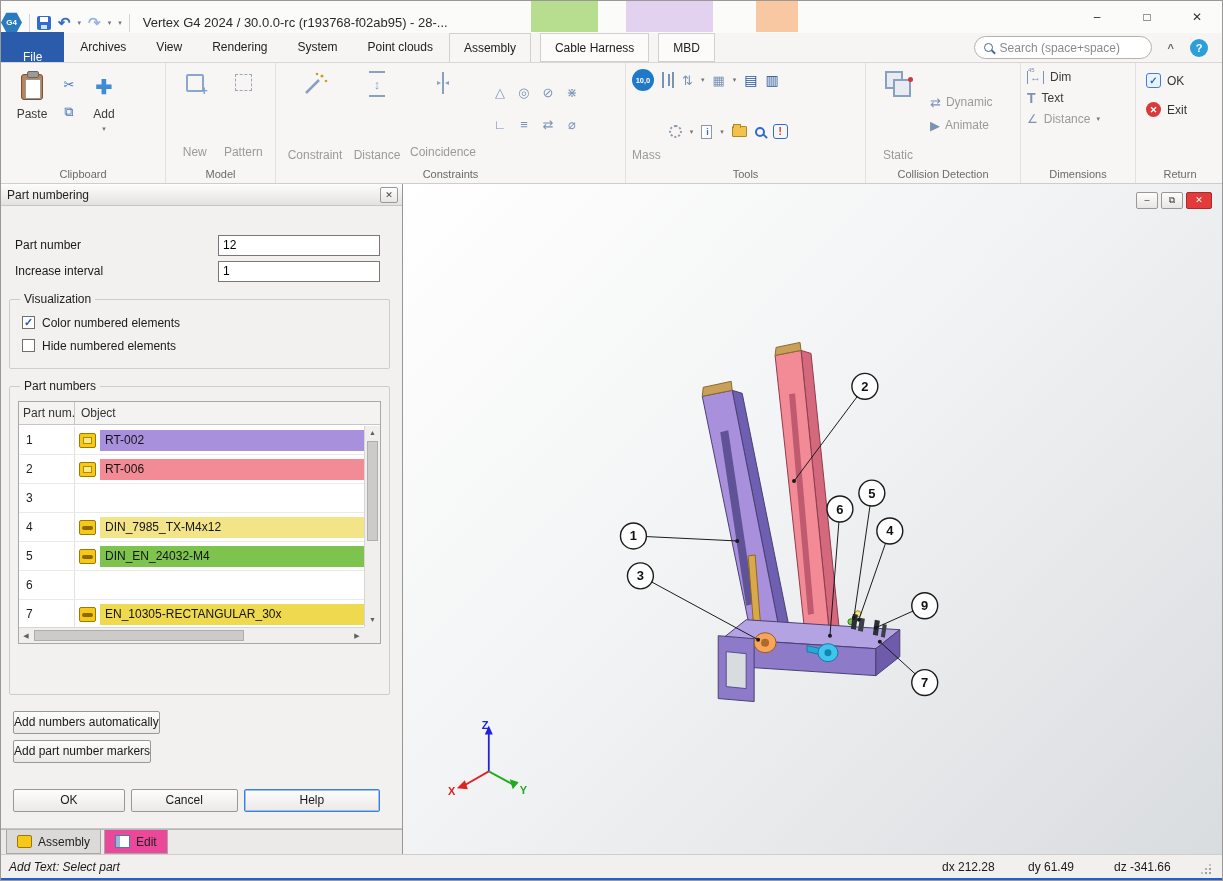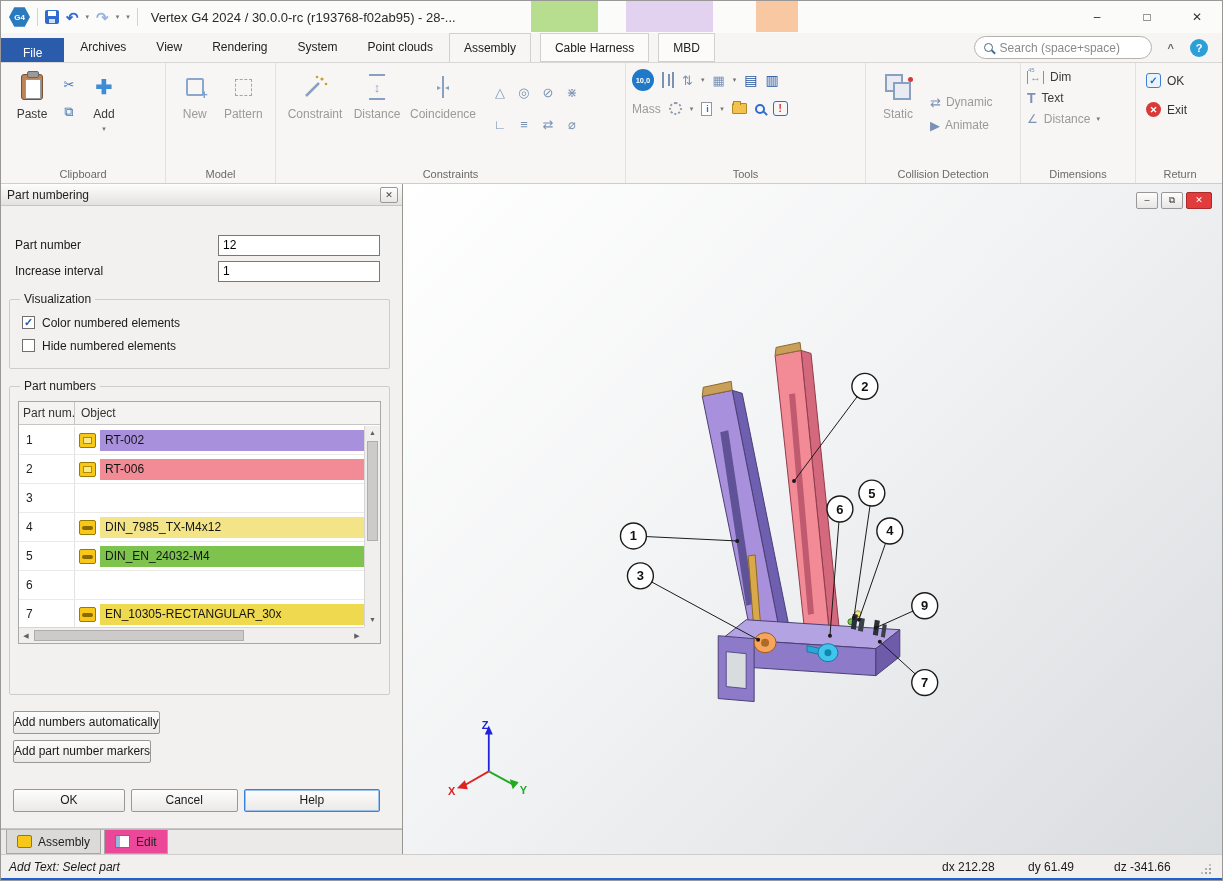--- a/index.html
+++ b/index.html
@@ -1,59 +1,59 @@
 <!DOCTYPE html>
 <html><head>
 <meta charset="utf-8">
 <style>
   * { box-sizing: border-box; margin: 0; padding: 0; }
   html,body { width:1223px; height:881px; }
   body { font-family:"Liberation Sans", sans-serif; font-size:12px; color:#222; background:#fff; }
   .app { width:1223px; height:881px; border:1px solid #9a9896; display:flex; flex-direction:column; overflow:hidden; background:#fff; }
 
   
-  .titlebar { height:32px; background:#fbfbfa; position:relative; display:flex; align-items:center; padding-left:8px; flex:none; }
+  .titlebar { height:32px; background:#fbfbfa; position:relative; display:flex; align-items:flex-end; flex:none; }
   .qat { display:flex; align-items:center; gap:7px; }
   .logo { width:21px; height:21px; background:#2a7ac0; clip-path:polygon(25% 4%,75% 4%,100% 50%,75% 96%,25% 96%,0 50%); color:#fff; font-size:8px; font-weight:bold; display:flex; align-items:center; justify-content:center; }
   .tsep { width:1px; height:18px; background:#d5d3d1; }
   .save-ic { width:14px; height:14px; background:#2f6bd0; border-radius:2px; position:relative; }
   .save-ic::before { content:""; position:absolute; top:1px; left:3px; right:3px; height:5px; background:#fff; }
   .save-ic::after { content:""; position:absolute; bottom:1px; left:4px; right:4px; height:4px; background:#cfe0f8; }
   .undo { color:#2f6bd0; font-size:15px; font-weight:bold; line-height:1; }
   .redo { color:#9ab4dc; font-size:15px; font-weight:bold; line-height:1; }
   .caret { color:#777; font-size:7px; }
   .wtitle { margin-left:6px; font-size:13px; color:#2a2a2a; white-space:nowrap; }
   .swatch { position:absolute; top:0; height:31px; }
   .winctl { position:absolute; right:0; top:0; height:31px; display:flex; }
   .winbtn { width:50px; height:31px; display:flex; align-items:center; justify-content:center; font-size:12px; color:#333; }
 
   
   .tabrow { height:30px; background:#f6f5f4; border-bottom:1px solid #d9d7d5; position:relative; display:flex; align-items:flex-end; flex:none; }
   .tablist { display:flex; align-items:flex-end; height:30px; }
   .tab { height:29px; line-height:29px; padding:0 14px; font-size:12px; color:#222; white-space:nowrap; margin-right:2px; }
-  .tab-file { background:#2a5cab; color:#fff; padding:0 22px; height:24px; line-height:30px; }
+  .tab-file { background:#2a5cab; color:#fff; padding:10px 22px; height:30px; line-height:30px; }
   .tab-active { background:#f7f6f5; border:1px solid #d2d0ce; border-bottom:none; }
   .tab-context { border:1px solid #d2d0ce; background:#fcfbfa; margin-left:7px; }
   .searchgrp { position:absolute; right:14px; top:3px; display:flex; align-items:center; gap:16px; }
   .searchbox { display:flex; align-items:center; gap:7px; width:178px; height:23px; border:1px solid #b4b2b0; border-radius:12px; background:#fff; padding:0 9px; }
   .mag { width:9px; height:9px; border:1.5px solid #4a6a8a; border-radius:50%; position:relative; flex:none; }
   .mag::after { content:""; position:absolute; width:5px; height:1.5px; background:#4a6a8a; transform:rotate(45deg); right:-4px; bottom:-1px; }
   .searchph { color:#8a8a8a; font-size:12px; white-space:nowrap; }
   .chev { color:#666; font-weight:bold; font-size:11px; }
   .helpbtn { width:18px; height:18px; border-radius:50%; background:#2b9fd8; color:#fff; font-weight:bold; font-size:11px; display:flex; align-items:center; justify-content:center; }
 
   
   .ribbon { height:121px; background:#f7f6f5; border-bottom:1px solid #cfcdca; display:flex; flex:none; }
   .rgroup { position:relative; height:120px; border-right:1px solid #e3e1de; flex:none; }
   .rg-label { position:absolute; bottom:3px; left:0; right:0; text-align:center; font-size:11px; color:#6a6a6a; white-space:nowrap; }
   .rg-content { display:flex; padding:5px 6px 0; height:96px; }
   .rbtn { display:flex; flex-direction:column; align-items:center; padding-top:3px; gap:4px; }
   .ric32 { height:32px; display:flex; align-items:center; justify-content:center; }
   .rlbl { font-size:12px; color:#3a3a3a; white-space:nowrap; }
-  .rlbl.dis { color:#9a9a9a; }
+  .rlbl.dis { color:#9a9a9a;margin-top:47px; }
   .minicol { display:flex; flex-direction:column; gap:12px; padding-top:9px; width:24px; align-items:center; font-size:13px; color:#4a7ab8; }
   .clip { width:22px; height:26px; background:#b9845a; border:1px solid #7a5030; border-radius:3px; position:relative; }
   .clip::before { content:""; position:absolute; top:-4px; left:5px; width:10px; height:5px; background:#9a9a9a; border:1px solid #666; border-radius:2px; }
   .clip::after { content:""; position:absolute; left:3px; top:4px; width:14px; height:18px; background:#fff; border:1px solid #999; }
   .plus-ic { font-size:20px; color:#3f8cd4; font-weight:bold; }
   .new-ic { width:18px; height:18px; border:2px solid #8aa8cc; border-radius:2px; position:relative; }
   .new-ic::after { content:"+"; position:absolute; right:-6px; bottom:-8px; color:#7aa0d0; font-size:12px; font-weight:bold; }
   .pattern-ic { width:17px; height:17px; border:1.5px dashed #9aa8b8; }
   .vdist { width:16px; height:26px; border-top:2px solid #8aa0c0; border-bottom:2px solid #8aa0c0; display:flex; align-items:center; justify-content:center; color:#8aa0c0; font-size:13px; }
   .coin { display:flex; align-items:center; gap:1px; color:#8aa0c0; font-size:8px; }

